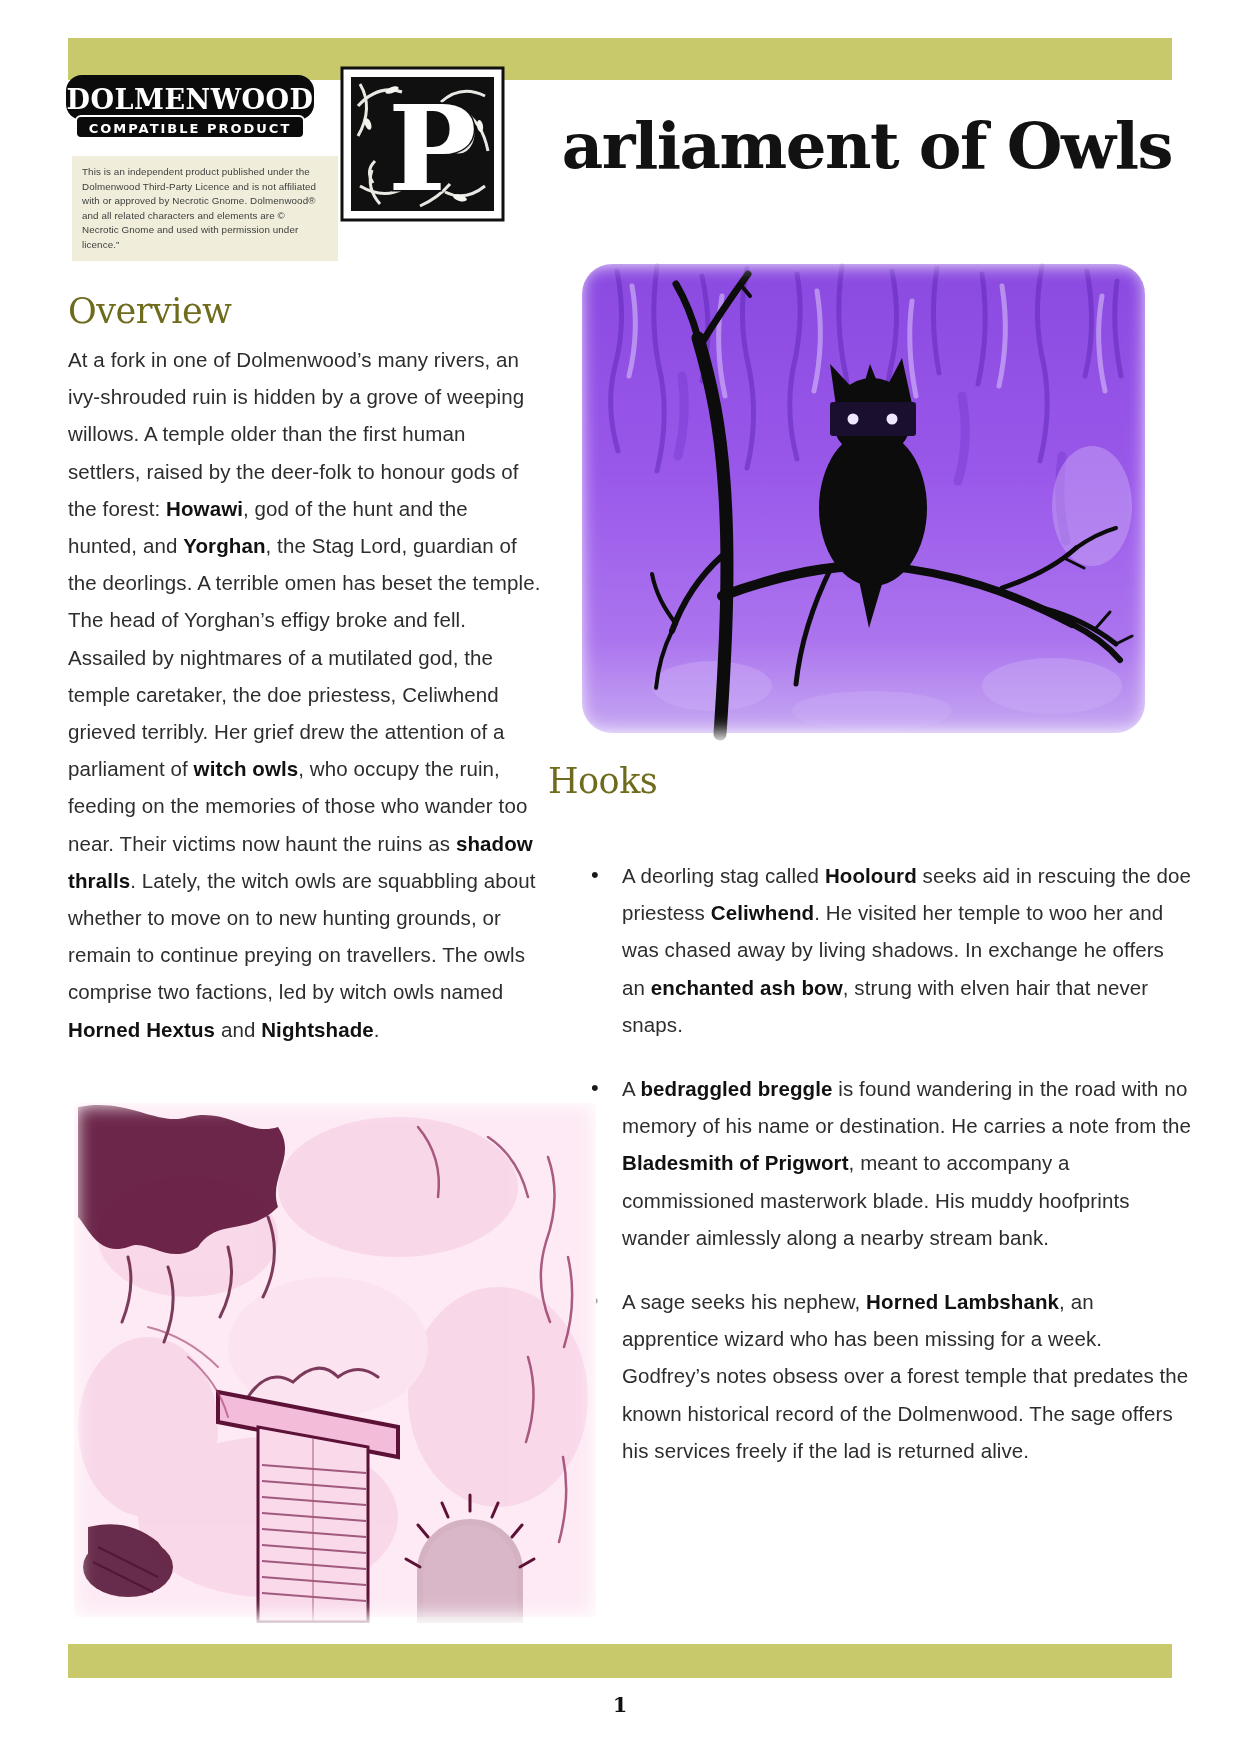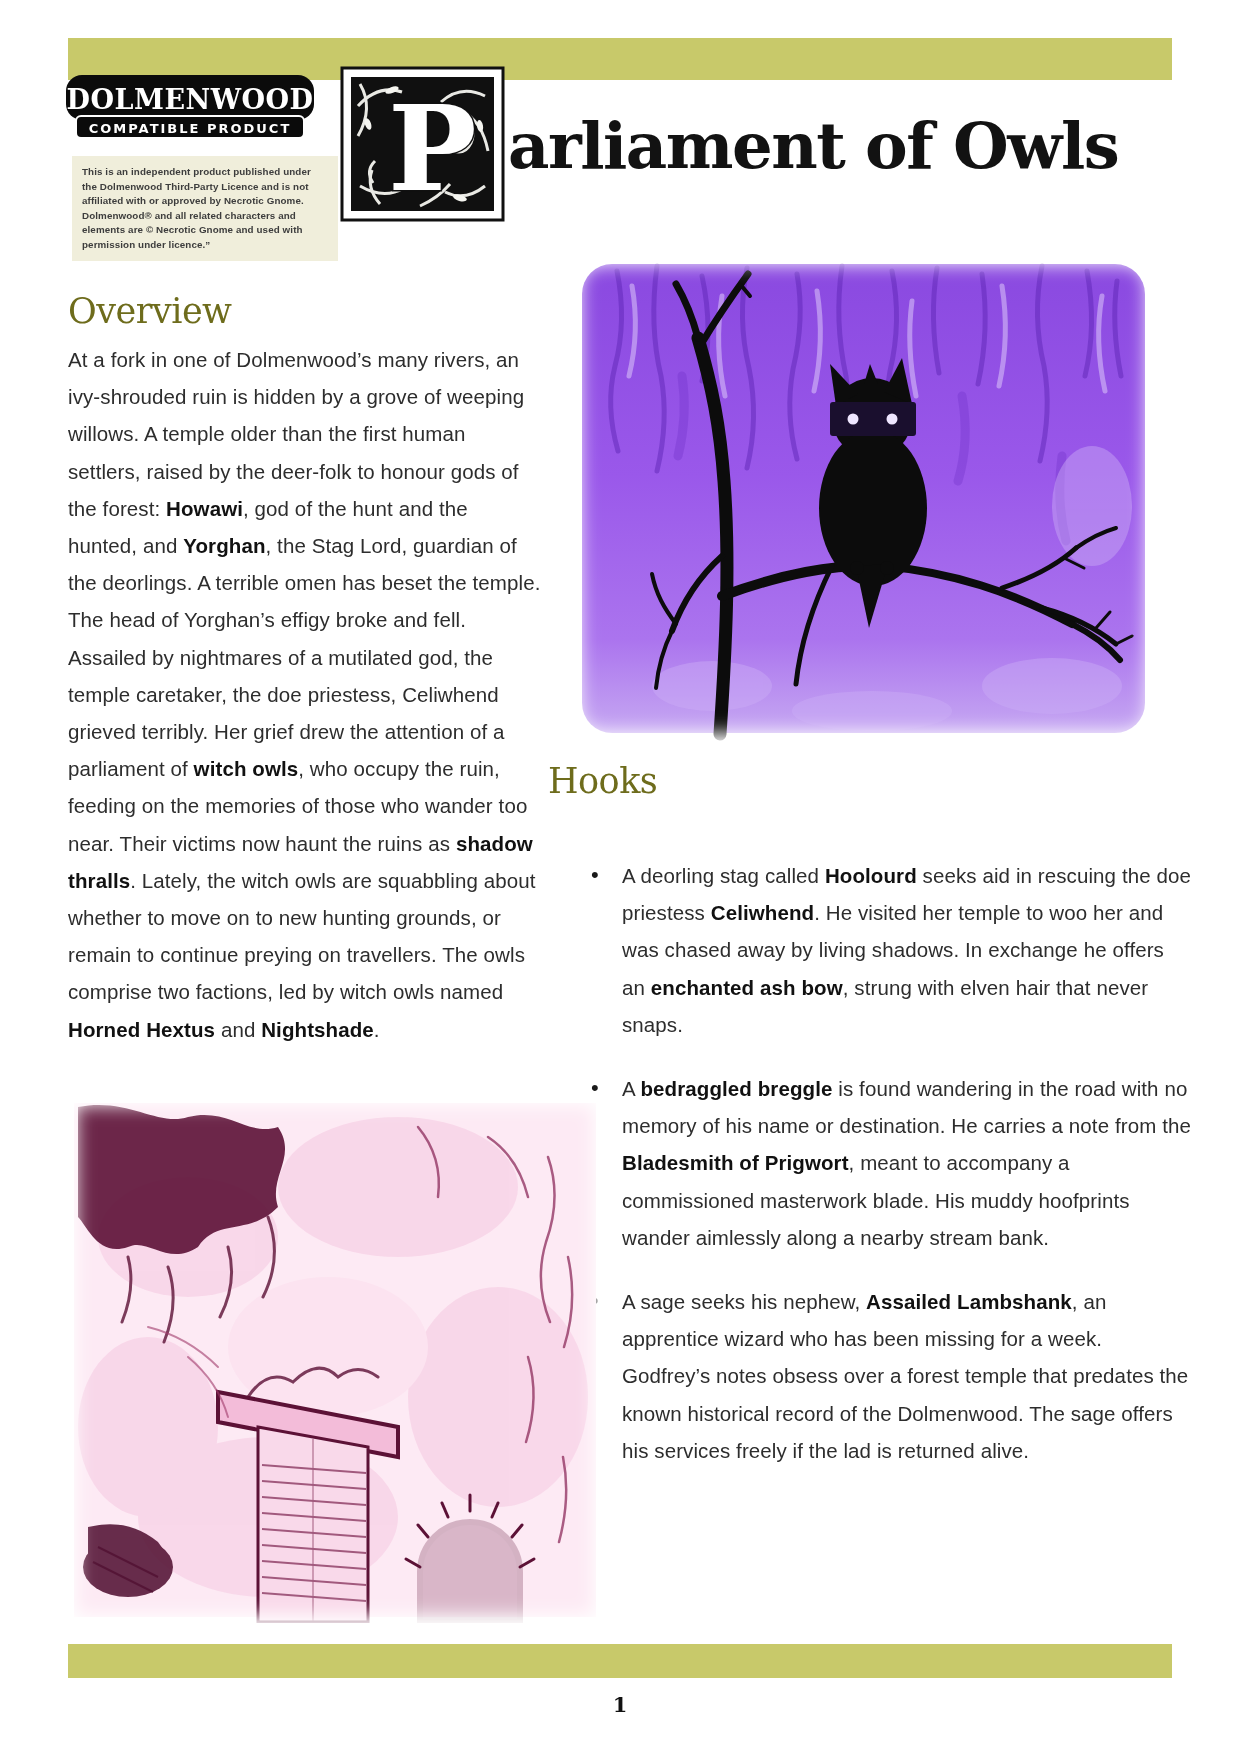--- a/index.html
+++ b/index.html
@@ -7,29 +7,30 @@
     width:1240px;height:1754px;position:relative;background:#ffffff;
     font-family:"Liberation Sans", sans-serif;color:#2d2d2d;overflow:hidden;
   }
   .abs{position:absolute;}
   .bar{background:#c8c96a;}
   .topbar{left:68px;top:38px;width:1104px;height:42px;}
   .bottombar{left:68px;top:1644px;width:1104px;height:34px;}
   .logo{left:66px;top:74px;width:248px;height:68px;text-align:center;}
   .legalbox{
     left:72px;top:156px;width:266px;box-sizing:border-box;
-    background:#f0eedb;padding:9px 18px 8px 10px;font-weight:bold;
+    background:#f0eedb;padding:9px 18px 8px 10px;
   }
   .legal{font-size:9.8px;line-height:14.6px;color:#3d3d3d;letter-spacing:0.1px;}
   .dropcap{left:340px;top:66px;width:165px;height:156px;}
   .pagetitle{
     left:508px;top:112px;width:664px;
     font-family:"DejaVu Serif", serif;font-weight:bold;
     font-size:64px;line-height:1.05;letter-spacing:-1.5px;color:#121212;
     white-space:nowrap;
+    text-align:right;
   }
   .heading{
     font-family:"DejaVu Serif", serif;font-weight:normal;
     font-size:35px;line-height:1.1;color:#6e6c1c;letter-spacing:-0.5px;
   }
   .overview-heading{left:68px;top:292px;width:472px;}
   .hooks-heading{left:548px;top:762px;width:600px;}
   .bodytext{font-size:20.5px;line-height:37.2px;letter-spacing:0.1px;color:#2d2d2d;}
   .bodytext strong{color:#111111;}
   .overview-par{left:68px;top:341px;width:474px;}
@@ -178,21 +179,21 @@
     <g filter="url(#soft)">
       <rect x="-14" y="-14" width="611" height="513" rx="44" fill="none" stroke="#ffffff" stroke-width="44"></rect>
     </g>
   </svg>
 </div>
 
 <div class="abs heading hooks-heading">Hooks</div>
 <ul class="abs bodytext hooks-list">
   <li><span>A deorling stag called </span><strong>Hoolourd</strong><span> seeks aid in rescuing the doe priestess </span><strong>Celiwhend</strong><span>. He visited her temple to woo her and was chased away by living shadows. In exchange he offers an </span><strong>enchanted ash bow</strong><span>, strung with elven hair that never snaps.</span></li>
   <li><span>A </span><strong>bedraggled breggle</strong><span> is found wandering in the road with no memory of his name or destination. He carries a note from the </span><strong>Bladesmith of Prigwort</strong><span>, meant to accompany a commissioned masterwork blade. His muddy hoofprints wander aimlessly along a nearby stream bank.</span></li>
-  <li><span>A sage seeks his nephew, </span><strong>Assailed Lambshank</strong><span>, an apprentice wizard who has been missing for a week. Godfrey’s notes obsess over a forest temple that predates the known historical record of the Dolmenwood. The sage offers his services freely if the lad is returned alive.</span></li>
+  <li><span>A sage seeks his nephew, </span><strong>Horned Lambshank</strong><span>, an apprentice wizard who has been missing for a week. Godfrey’s notes obsess over a forest temple that predates the known historical record of the Dolmenwood. The sage offers his services freely if the lad is returned alive.</span></li>
 </ul>
 
 <div class="abs ruins-img">
   <svg width="534" height="526" viewBox="0 0 534 526">
     <defs>
       <filter id="soft2" x="-40%" y="-40%" width="180%" height="180%">
         <feGaussianBlur stdDeviation="9"></feGaussianBlur>
       </filter>
     </defs>
     <rect x="6" y="6" width="522" height="514" fill="#fdeaf4"></rect>

